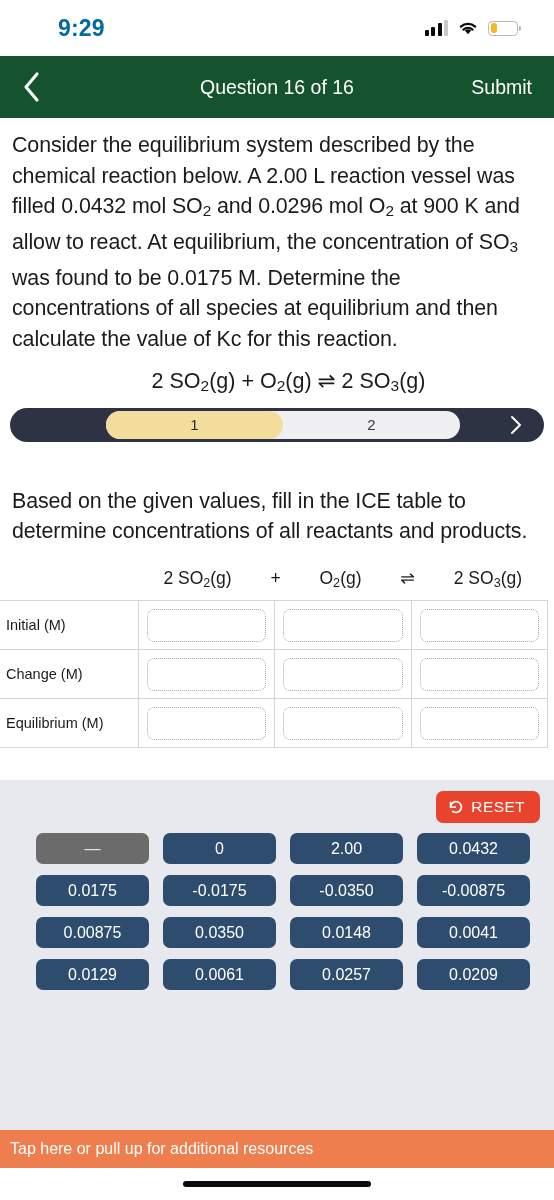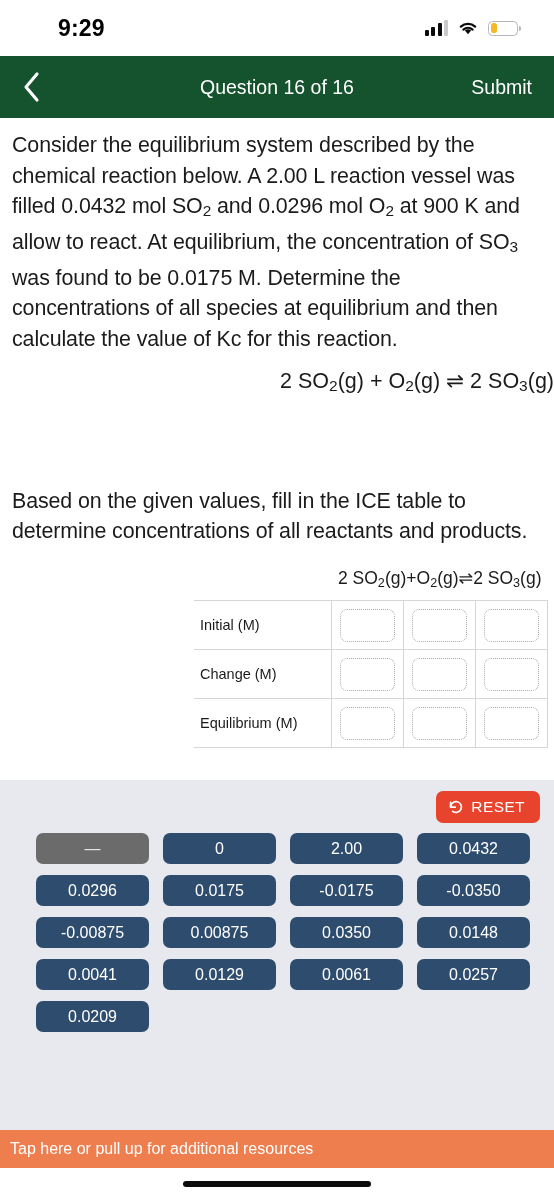--- a/index.html
+++ b/index.html
@@ -27,21 +27,21 @@
     flex: 0 0 56px;
     background: #ffffff;
     display: flex;
     align-items: center;
     justify-content: space-between;
     padding: 0 36px 0 0;
   }
   .status-time {
     font-size: 23px;
     font-weight: bold;
-    color: #000000;
+    color: #0369a1;
     letter-spacing: 0.2px;
     margin-left: 58px;
   }
   .status-icons {
     display: flex;
     align-items: center;
     gap: 9px;
   }
   .signal-bars {
     display: flex;
@@ -123,21 +123,20 @@
     z-index: 2;
   }
 
   
   .content {
     flex: 1 1 auto;
     background: #ffffff;
     display: flex;
     flex-direction: column;
     overflow: hidden;
-    align-items: flex-end;
   }
 
   .question-text {
     font-size: 21.4px;
     line-height: 30.5px;
     color: #1b1b1b;
     padding: 12px 12px 0 12px;
     letter-spacing: -0.1px;
   }
   .equation-line {
@@ -462,21 +461,20 @@
             <path d="M2.6 3.4 L2.6 8.2 L7.2 8.2" stroke="#ffffff" stroke-width="1.7" fill="none" stroke-linecap="round" stroke-linejoin="round"></path>
           </svg>
           <span>RESET</span>
         </div>
       </div>
       <div class="tokens" id="tokens">
           <div class="token placeholder">—</div>
           <div class="token">0</div>
           <div class="token">2.00</div>
           <div class="token">0.0432</div>
-          <div class="token">0.0296</div>
           <div class="token">0.0175</div>
           <div class="token">-0.0175</div>
           <div class="token">-0.0350</div>
           <div class="token">-0.00875</div>
           <div class="token">0.00875</div>
           <div class="token">0.0350</div>
           <div class="token">0.0148</div>
           <div class="token">0.0041</div>
           <div class="token">0.0129</div>
           <div class="token">0.0061</div>

